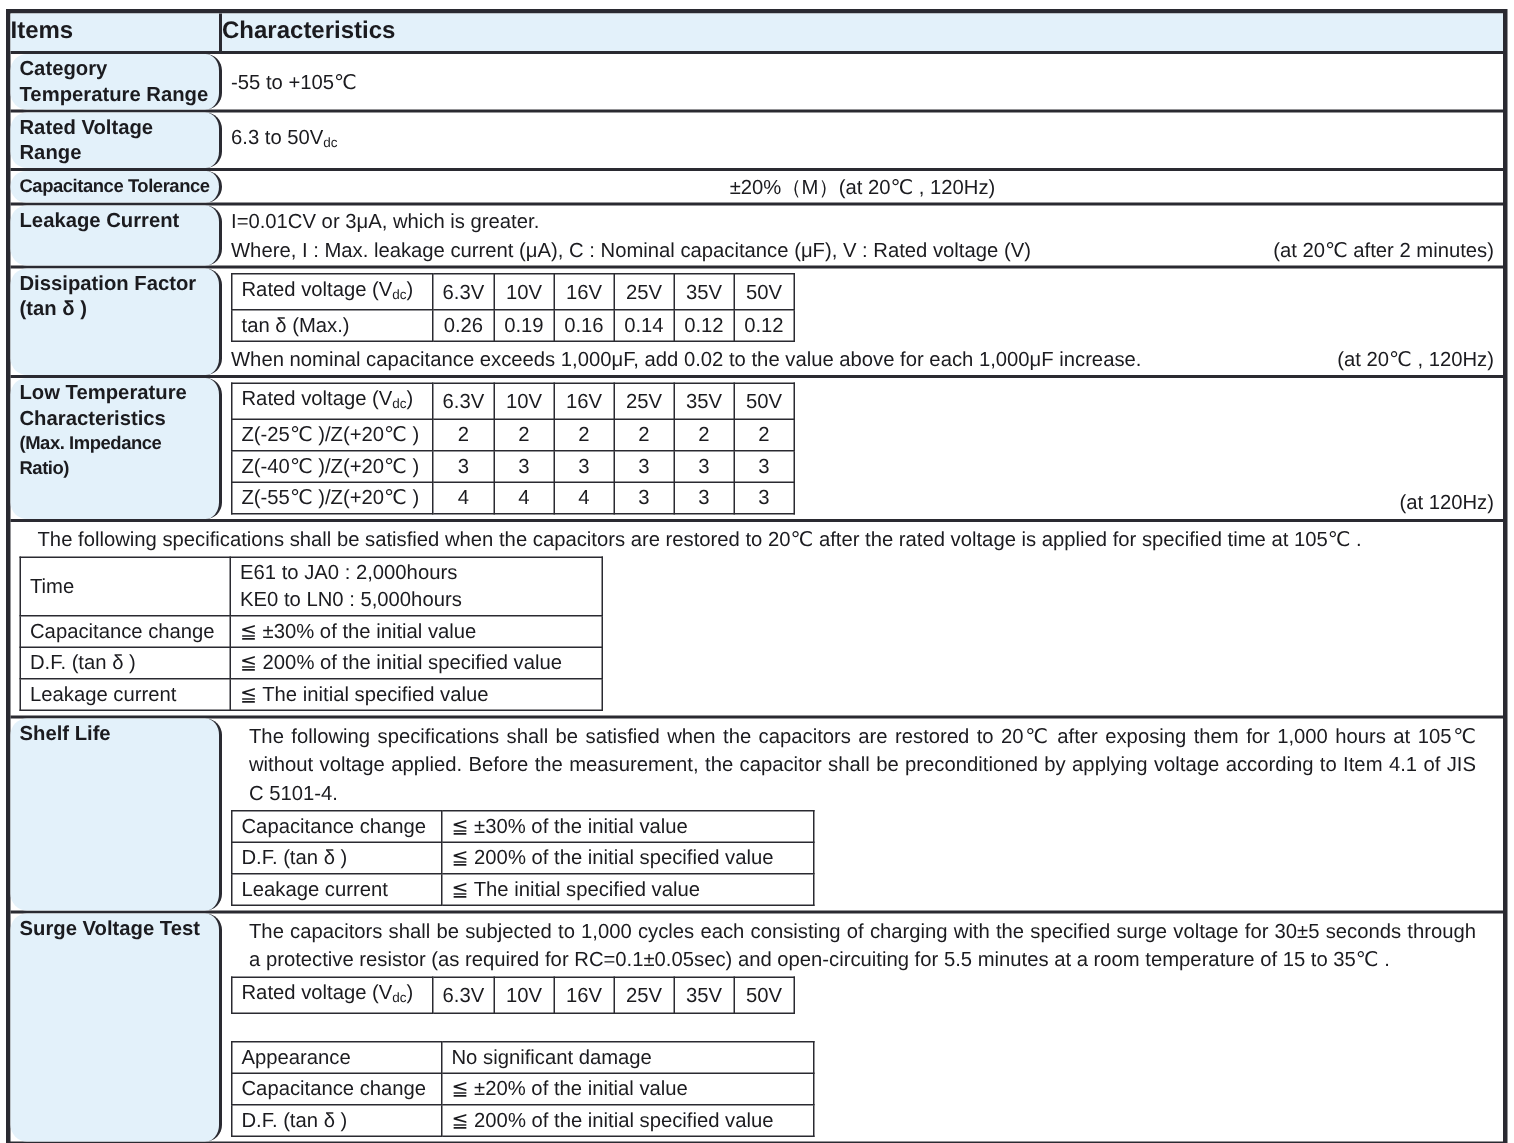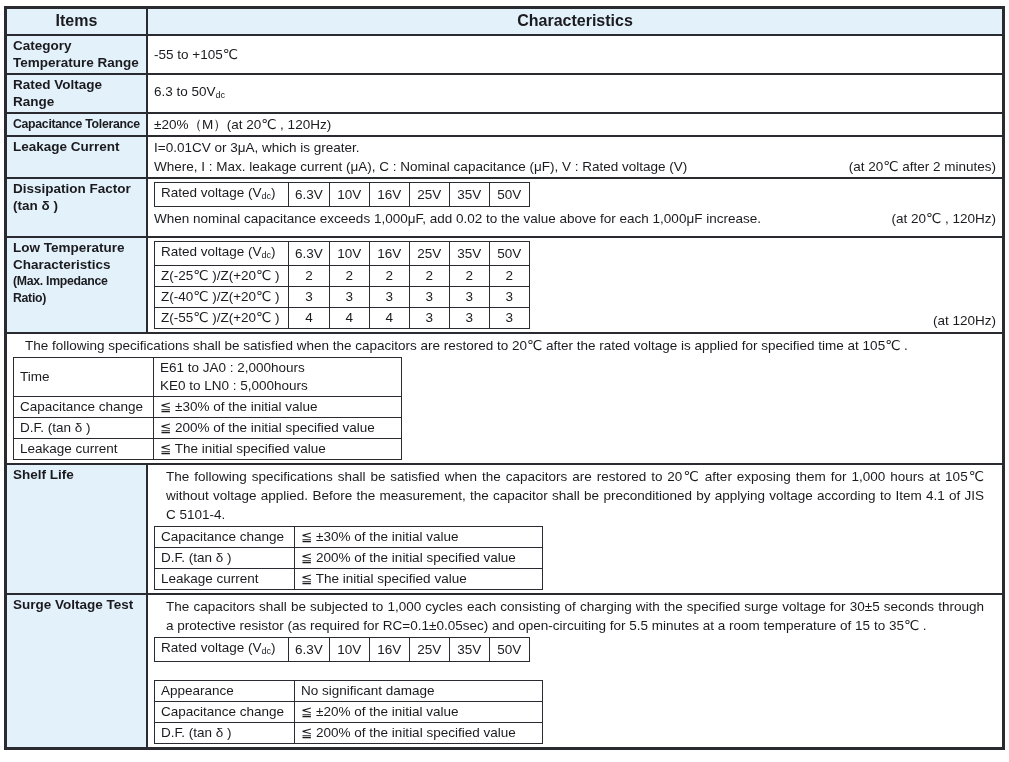--- a/index.html
+++ b/index.html
@@ -11,32 +11,32 @@
   }
   .spec-table {
     position: absolute; left: 4px; top: 6px; width: 1001px;
     border: 3px solid #2a2a31; box-sizing: border-box; background: #ffffff;
   }
   .row { display: flex; border-bottom: 2px solid #2a2a31; box-sizing: border-box; }
   .row:last-child { border-bottom: none; }
   .item-cell {
     flex: 0 0 141px; width: 141px; box-sizing: border-box;
     background: #e3f1fa; border-right: 2px solid #2a2a31;
-    padding: 2px 3px 2px 6px; font-weight: bold; font-size: 13.5px; line-height: 16.5px;
+    padding: 2px 3px 2px 6px; font-weight: bold; font-size: 13.5px; line-height: 16.5px; border-radius: 11px;
   }
   .item-cell .tight { font-size: 12.3px; letter-spacing: -0.3px; }
   .content-cell {
     flex: 1 1 auto; box-sizing: border-box; position: relative;
     padding: 1px 6px; font-size: 13.5px; line-height: 19px;
   }
   .vcenter { display: flex; align-items: center; }
-  .between { display: flex; align-items: center; justify-content: flex-start; }
+  .between { display: flex; align-items: center; justify-content: center; }
   .header-row { background: #e3f1fa; }
   .header-items, .header-chars {
-    font-weight: bold; font-size: 16px; text-align: center; padding: 3px 0 4px;
+    font-weight: bold; font-size: 16px; text-align: left; padding: 3px 0 4px;
     box-sizing: border-box;
   }
   .header-items { flex: 0 0 141px; border-right: 2px solid #2a2a31; }
   .header-chars { flex: 1 1 auto; }
   .justify { text-align: justify; margin: 1px 12px 1px; }
   p { margin: 0; }
   .sub { font-size: 9px; vertical-align: -2px; }
   table.mini { border-collapse: collapse; margin: 2px 5px 2px 0; }
   table.mini td {
     border: 1.5px solid #2a2a31; font-size: 13.5px; line-height: 18px;
@@ -108,20 +108,29 @@
         <tbody>
             <tr>
           <td class="lbl"><span>Rated voltage (V</span><span class="sub">dc</span><span>)</span></td>
           <td class="val">6.3V</td>
           <td class="val">10V</td>
           <td class="val">16V</td>
           <td class="val">25V</td>
           <td class="val">35V</td>
           <td class="val">50V</td>
         </tr>
+        <tr>
+          <td class="lbl">tan δ (Max.)</td>
+          <td class="val">0.26</td>
+          <td class="val">0.19</td>
+          <td class="val">0.16</td>
+          <td class="val">0.14</td>
+          <td class="val">0.12</td>
+          <td class="val">0.12</td>
+        </tr>
       </tbody>
         </table>
       <div class="note-line">
         <span>When nominal capacitance exceeds 1,000μF, add 0.02 to the value above for each 1,000μF increase.</span>
         <span>(at 20℃ , 120Hz)</span>
       </div>
     </div>
   </div>
 
   <div class="row" style="min-height:80px;">

